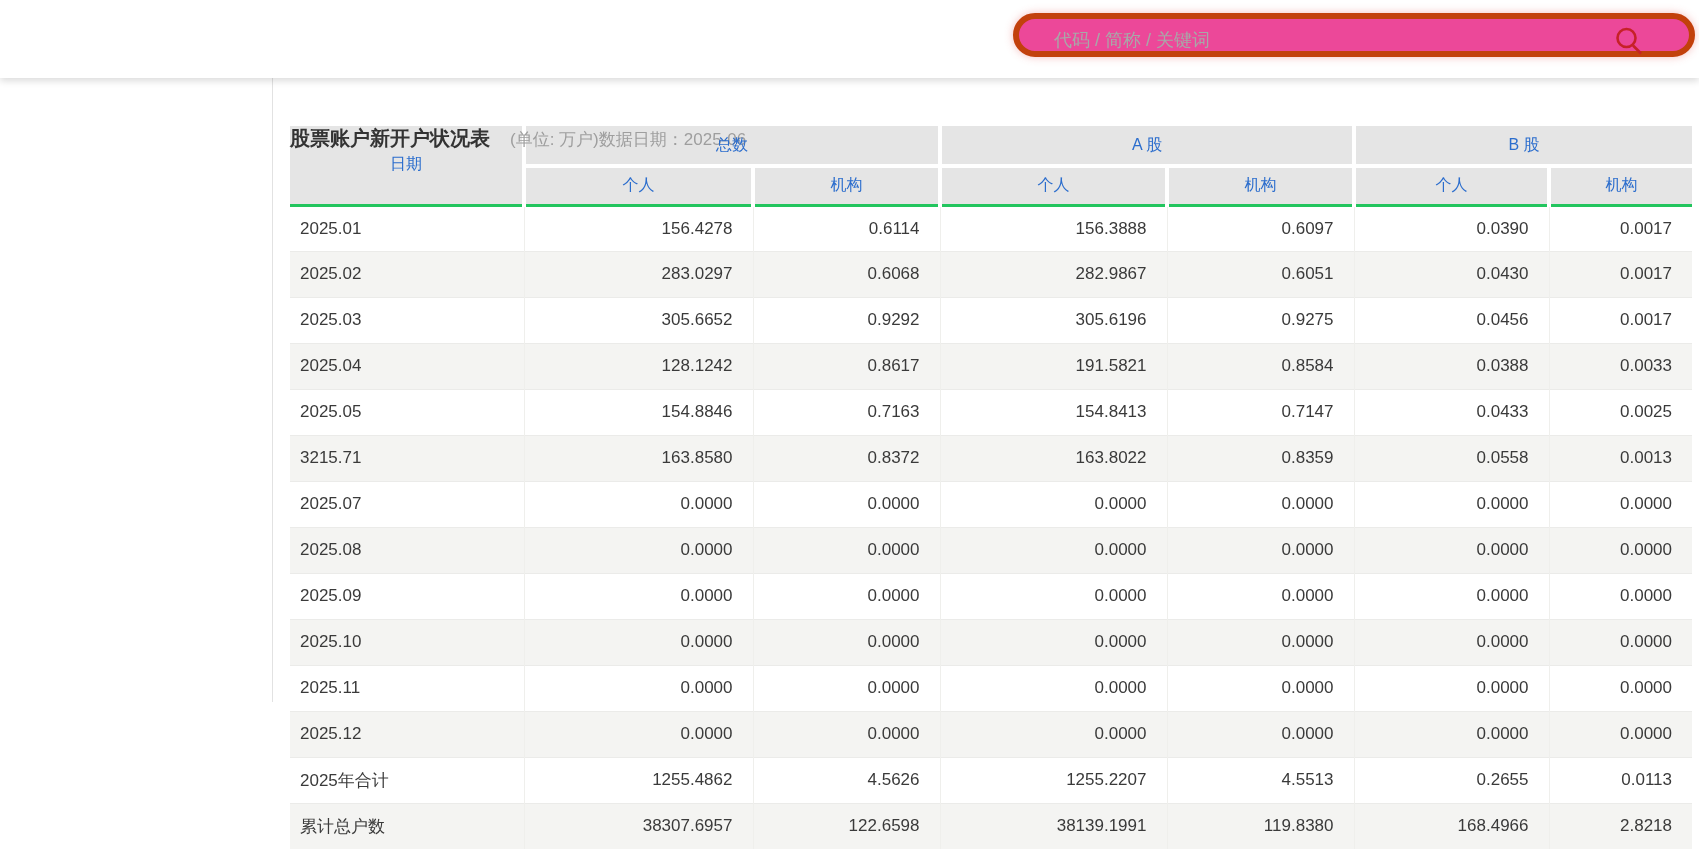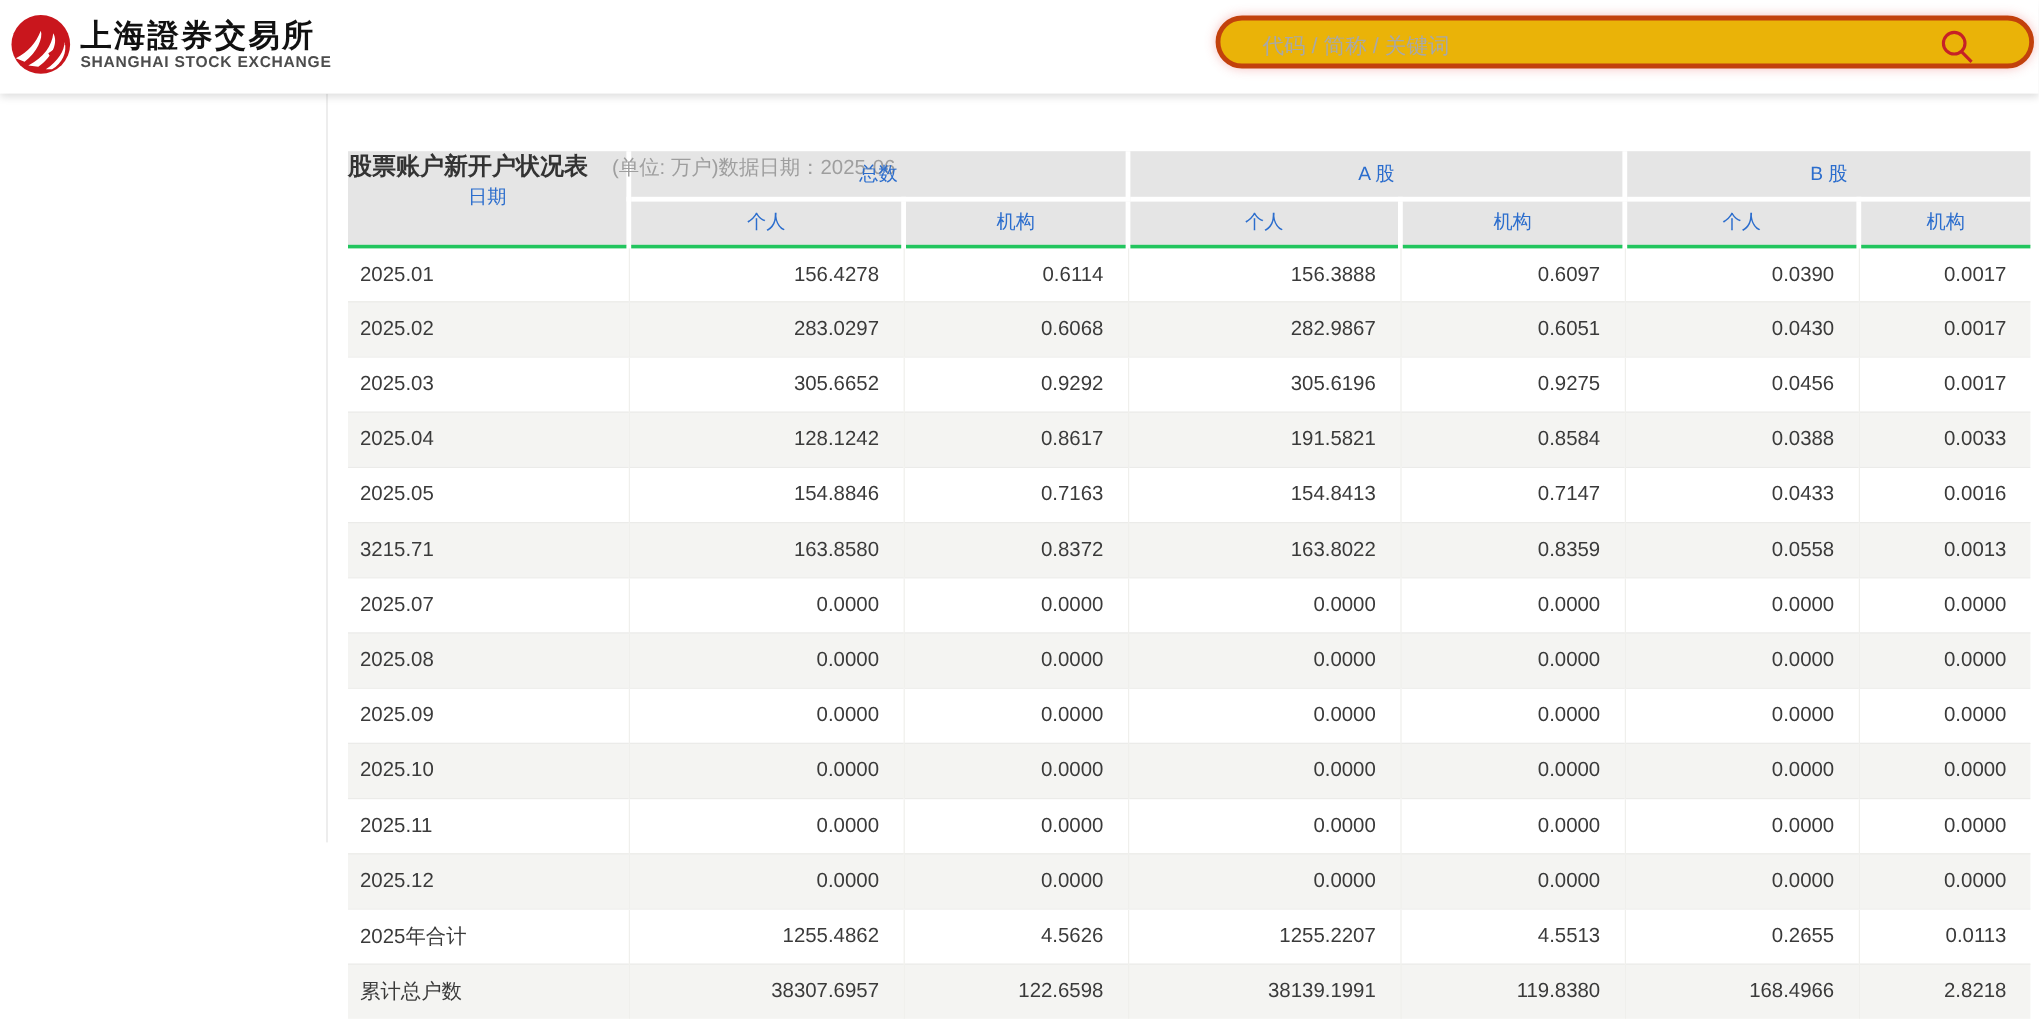--- a/index.html
+++ b/index.html
@@ -12,21 +12,21 @@
   .logo { position:absolute; left:8px; top:11px; display:flex; align-items:center;
           cursor:pointer; }
   .logo-emblem { width:52px; height:52px; }
   .logo-text { margin-left:7px; }
   .logo-cn { font-family:"Liberation Serif","DejaVu Serif",serif; font-weight:bold;
              font-size:26px; letter-spacing:2px; color:#111; line-height:28px; white-space:nowrap; }
   .logo-en { font-size:13px; font-weight:bold; letter-spacing:.6px; color:#4c4c4c;
              line-height:15px; white-space:nowrap; }
 
   .search { position:absolute; top:13px; right:4px; width:682px; height:44px;
-            background:#eab308; border:4px solid #c2410c; border-radius:22px;
+            background:#ec4899; border:6px solid #c2410c; border-radius:22px;
             box-shadow:0 0 9px rgba(233,110,110,.45); }
   .search input { position:absolute; left:35px; top:0; width:560px; height:42px;
             border:none; outline:none; font-size:18px; color:#333; background:transparent;
             font-family:"Liberation Sans", sans-serif; }
   .search input::placeholder { color:#a8a8a8; }
   .search-btn { position:absolute; right:44px; top:6px; width:32px; height:32px;
             background:none; border:none; cursor:pointer; }
 
   
   .content { position:relative; height:624px; background:#fff; }
@@ -53,33 +53,20 @@
   tbody td:last-child { border-right:none; }
   tbody tr:first-child td { border-top:3px solid #22c55e; }
   tbody tr:nth-child(even) { background:#f4f4f2; }
   td.date { text-align:left; padding-left:10px; }
   td.num  { text-align:right; padding-right:20px; }
 </style>
 </head>
 <body>
 
 <div class="topbar">
-  <div class="logo">
-    <svg class="logo-emblem" viewBox="0 0 100 100">
-      <circle cx="50" cy="50" r="47" fill="#c9161d"></circle>
-      <path d="M10 72 C30 62 42 48 50 28 C54 40 44 62 24 78 Z" fill="#ffffff"></path>
-      <path d="M30 84 C55 70 68 52 70 32 C78 46 70 68 46 86 Z" fill="#ffffff"></path>
-      <path d="M58 90 C78 76 88 60 88 46 C93 62 84 80 68 90 Z" fill="#ffffff"></path>
-      <path d="M62 64 C72 58 80 50 84 42 L88 50 C82 58 72 64 64 68 Z" fill="#c9161d"></path>
-    </svg>
-    <div class="logo-text">
-      <div class="logo-cn">上海證券交易所</div>
-      <div class="logo-en">SHANGHAI STOCK EXCHANGE</div>
-    </div>
-  </div>
 
   <div class="search">
     <input type="text" placeholder="代码 / 简称 / 关键词" style="">
     <button class="search-btn">
       <svg width="32" height="32" viewBox="0 0 32 32" fill="none" stroke="#c62127" stroke-width="2.6">
         <circle cx="13.5" cy="13" r="9"></circle>
         <line x1="20" y1="20.5" x2="28" y2="28.5"></line>
       </svg>
     </button>
   </div>
@@ -157,21 +144,21 @@
             <td class="num">0.0388</td>
             <td class="num">0.0033</td>
           </tr>
           <tr>
             <td class="date">2025.05</td>
             <td class="num">154.8846</td>
             <td class="num">0.7163</td>
             <td class="num">154.8413</td>
             <td class="num">0.7147</td>
             <td class="num">0.0433</td>
-            <td class="num">0.0016</td>
+            <td class="num">0.0025</td>
           </tr>
           <tr>
             <td class="date">3215.71</td>
             <td class="num">163.8580</td>
             <td class="num">0.8372</td>
             <td class="num">163.8022</td>
             <td class="num">0.8359</td>
             <td class="num">0.0558</td>
             <td class="num">0.0013</td>
           </tr>

